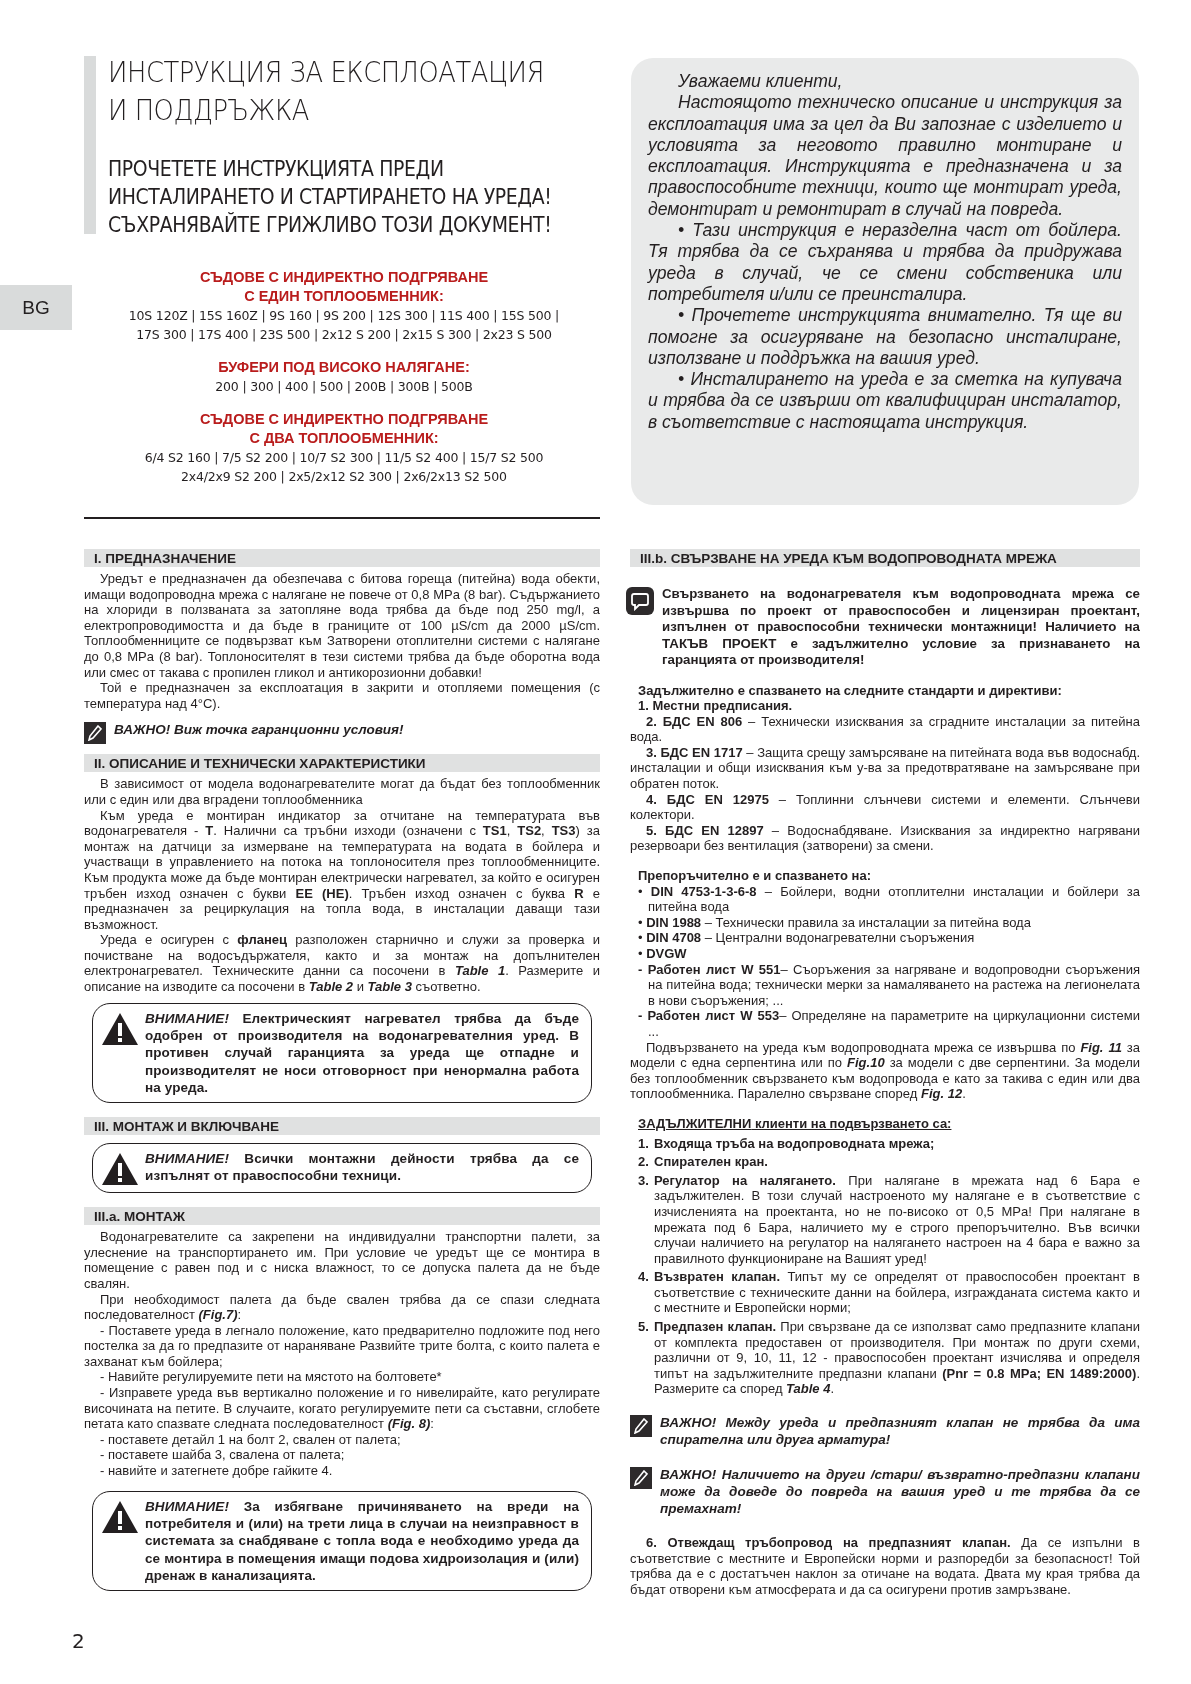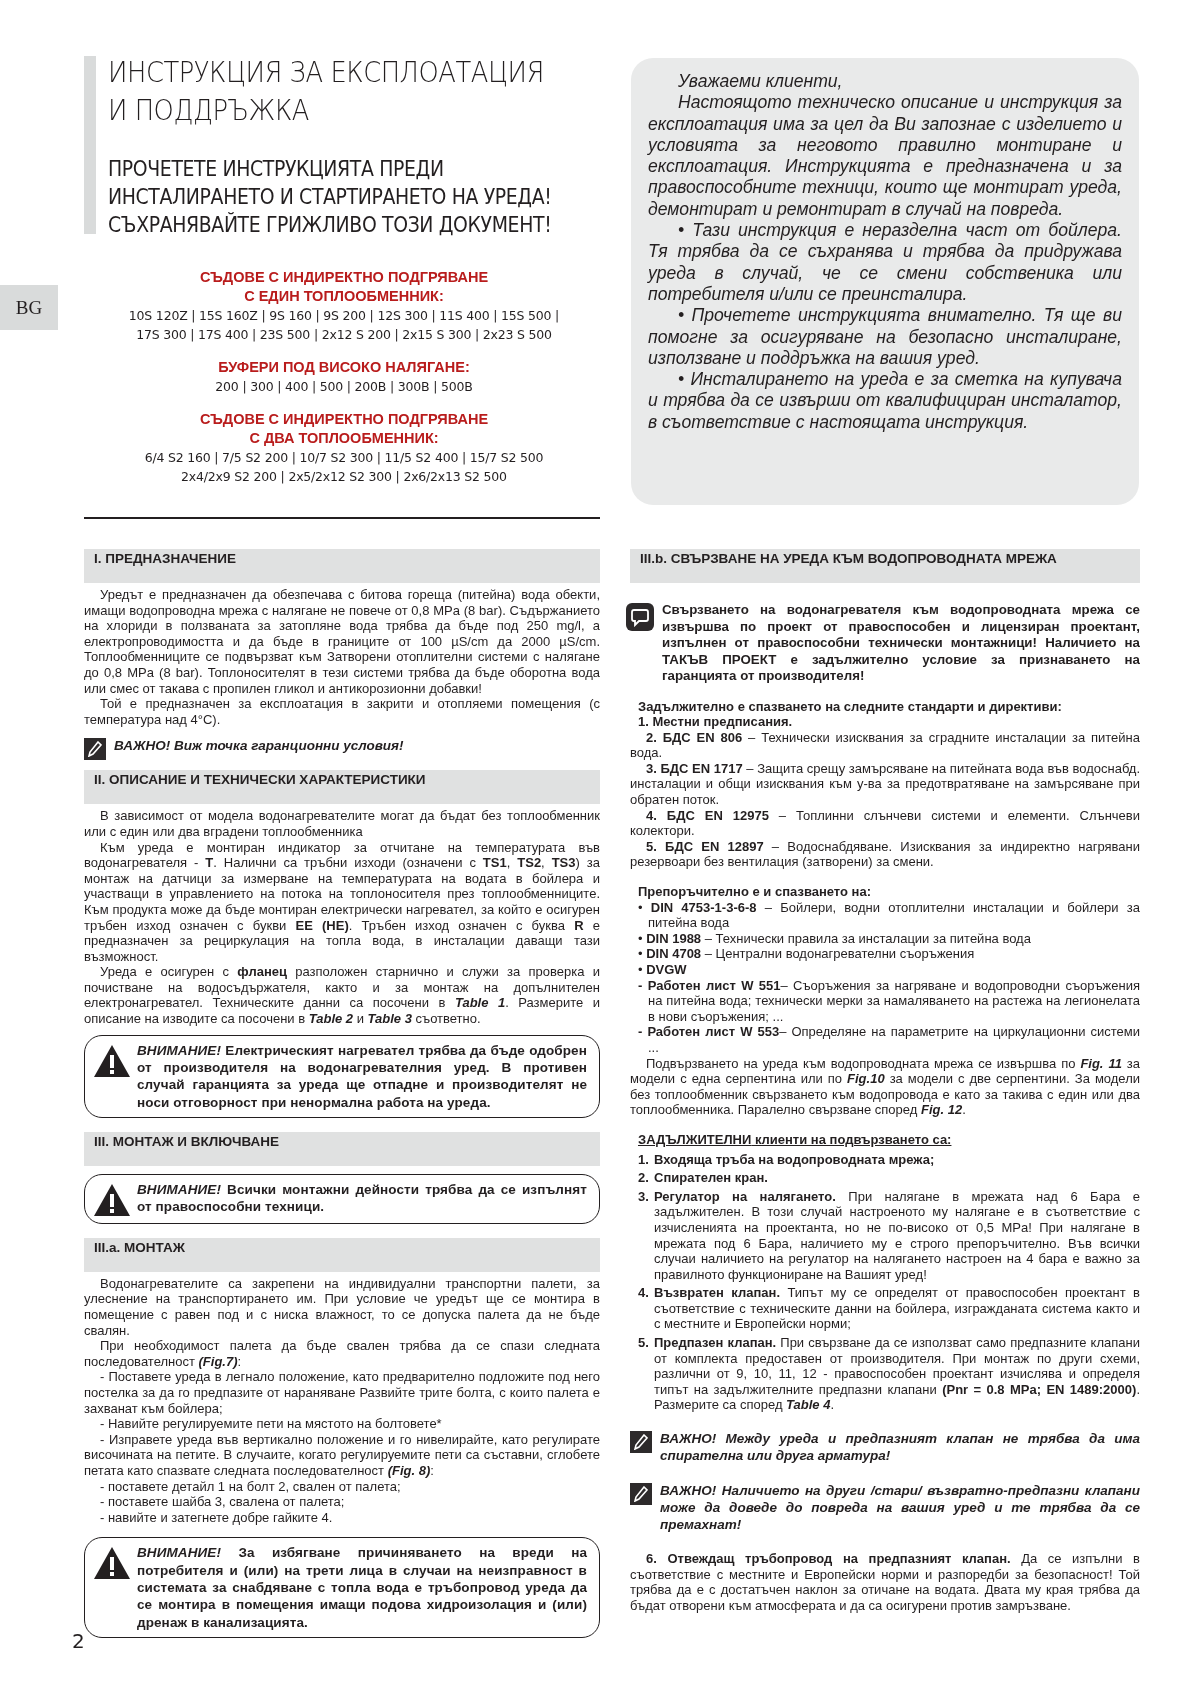--- a/index.html
+++ b/index.html
@@ -4,51 +4,51 @@
 <style>
   * { box-sizing: border-box; margin: 0; padding: 0; }
   html, body { width: 1191px; height: 1684px; background: #ffffff; }
   body { position: relative; font-family: "Liberation Sans", sans-serif; color: #231f20; overflow: hidden; }
 
   
   .title-bar { position: absolute; left: 84px; top: 56px; width: 12px; height: 178px; background: #d9dbdb; }
   .title-main { position: absolute; left: 108px; top: 54px; font-family: "DejaVu Sans", sans-serif; font-weight: 300; font-size: 28px; line-height: 38px; color: #231f20; letter-spacing: -0.5px; transform: scaleX(0.92); transform-origin: left; white-space: nowrap; }
   .title-sub { position: absolute; left: 108px; top: 155px; font-family: "DejaVu Sans", sans-serif; font-size: 20.5px; line-height: 28px; color: #231f20; letter-spacing: -0.4px; transform: scaleX(0.92); transform-origin: left; white-space: nowrap; }
 
-  .lang-tab { position: absolute; left: 0; top: 285px; width: 58px; height: 45px; background: #d9dbdb; display: flex; align-items: center; justify-content: center; font-family: Liberation Serif, serif; font-size: 19px; color: #231f20; }
+  .lang-tab { position: absolute; left: 0; top: 285px; width: 72px; height: 45px; background: #d9dbdb; display: flex; align-items: center; justify-content: center; font-family: Liberation Sans, sans-serif; font-size: 19px; color: #231f20; }
 
   .models { position: absolute; left: 84px; top: 268px; width: 520px; text-align: center; }
   .models .grp-title { font-weight: bold; font-size: 14.5px; line-height: 19px; color: #b91c1c; }
   .models .grp-list { font-family: "DejaVu Sans", sans-serif; font-size: 12.5px; line-height: 19px; color: #231f20; letter-spacing: -0.2px; }
   .models .grp { margin-bottom: 14px; }
 
   .hr-left { position: absolute; left: 84px; top: 517px; width: 516px; height: 2px; background: #231f20; }
 
   
   .greeting { position: absolute; left: 631px; top: 58px; width: 508px; height: 447px; background: #e9eaea; border-radius: 22px; padding: 13px 17px 0 17px; font-style: italic; font-size: 17.6px; line-height: 21.3px; color: #231f20; text-align: justify; }
   .greeting p { text-indent: 30px; }
   .greeting p.first { text-indent: 30px; }
   .greeting p.bullet { text-indent: 30px; }
 
   
   .col { position: absolute; font-size: 13px; line-height: 15.6px; color: #231f20; }
   .col-left { left: 84px; top: 549px; width: 516px; }
   .col-right { left: 630px; top: 549px; width: 510px; }
 
-  .sec-head { background: #e0e1e1; font-weight: bold; font-size: 13.5px; line-height: 20px; padding-left: 10px; height: 34px; margin-bottom: 4px; }
+  .sec-head { background: #e0e1e1; font-weight: bold; font-size: 13.5px; line-height: 20px; padding-left: 10px; height: 18px; margin-bottom: 4px; }
   .para { text-align: justify; text-indent: 16px; }
   .gap6 { height: 6px; }
   .gap10 { height: 10px; }
   .gap14 { height: 14px; }
 
   .note-row { display: flex; align-items: flex-start; margin: 4px 0; }
   .pencil-icon { width: 22px; height: 22px; background: #2d2a2b; flex: 0 0 22px; margin-right: 8px; margin-top: 1px; display: flex; align-items: center; justify-content: center; }
   .note-text { font-weight: bold; font-style: italic; font-size: 13.5px; line-height: 17px; text-align: justify; flex: 1; }
 
-  .warn-box { border: 1.5px solid #231f20; border-radius: 18px; padding: 6px 12px 6px 8px; display: flex; align-items: flex-start; margin: 8px 0; justify-content: center; }
+  .warn-box { border: 1.5px solid #231f20; border-radius: 18px; padding: 6px 12px 6px 8px; display: flex; align-items: flex-start; margin: 8px 8px; justify-content: center; }
   .warn-icon { width: 38px; flex: 0 0 38px; margin-right: 6px; margin-top: 2px; }
   .warn-text { font-weight: bold; font-size: 13.5px; line-height: 17.3px; text-align: justify; flex: 1; letter-spacing: 0.1px; }
 
   .speech-row { display: flex; align-items: flex-start; margin: 19px 0 0 0; }
   .speech-icon { width: 28px; height: 28px; background: #2d2a2b; border-radius: 6px; flex: 0 0 28px; margin-right: 8px; margin-left: -4px; margin-top: 1px; display: flex; align-items: center; justify-content: center; }
   .speech-text { font-weight: bold; font-size: 13.3px; line-height: 16.5px; text-align: justify; flex: 1; }
   .hang { padding-left: 18px; text-indent: -10px; text-align: justify; }
   .num-hang { display: flex; text-align: justify; margin-bottom: 3px; }
   .num-hang .n { flex: 0 0 16px; font-weight: bold; }
   .num-hang .t { flex: 1; }
@@ -150,21 +150,21 @@
   <p class="para"><span>- Изправете уреда във вертикално положение и го нивелирайте, като регулирате височината на петите. В случаите, когато регулируемите пети са съставни, сглобете петата като спазвате следната последователност </span><span class="bi">(Fig. 8)</span><span>:</span></p>
   <p class="para" style="padding-left:16px;text-indent:0;">- поставете детайл 1 на болт 2, свален от палета;</p>
   <p class="para" style="padding-left:16px;text-indent:0;">- поставете шайба 3, свалена от палета;</p>
   <p class="para" style="padding-left:16px;text-indent:0;">- навийте и затегнете добре гайките 4.</p>
   <div class="warn-box" style="margin-top:12px;">
     <svg class="warn-icon" viewBox="0 0 38 34" width="38" height="34">
         <path d="M19 1 L37 33 L1 33 Z" fill="#231f20"></path>
         <rect x="17" y="11" width="4" height="13" fill="#fff"></rect>
         <rect x="17" y="26" width="4" height="4" fill="#fff"></rect>
       </svg>
-    <div class="warn-text"><i>ВНИМАНИЕ!</i><span> За избягване причиняването на вреди на потребителя и (или) на трети лица в случаи на неизправност в системата за снабдяване с топла вода е тръбопровод уреда да се монтира в помещения имащи подова хидроизолация и (или) дренаж в канализацията.</span></div>
+    <div class="warn-text"><i>ВНИМАНИЕ!</i><span> За избягване причиняването на вреди на потребителя и (или) на трети лица в случаи на неизправност в системата за снабдяване с топла вода е необходимо уреда да се монтира в помещения имащи подова хидроизолация и (или) дренаж в канализацията.</span></div>
   </div>
 </div>
 
 <div class="col col-right">
   <div class="sec-head">III.b. СВЪРЗВАНЕ НА УРЕДА КЪМ ВОДОПРОВОДНАТА МРЕЖА</div>
   <div class="speech-row">
     <span class="speech-icon">
       <svg width="20" height="20" viewBox="0 0 20 20">
           <path d="M4 3 H16 Q18 3 18 5 V12 Q18 14 16 14 H9 L5 18 V14 H4 Q2 14 2 12 V5 Q2 3 4 3 Z" fill="none" stroke="#fff" stroke-width="1.8"></path>
         </svg>

